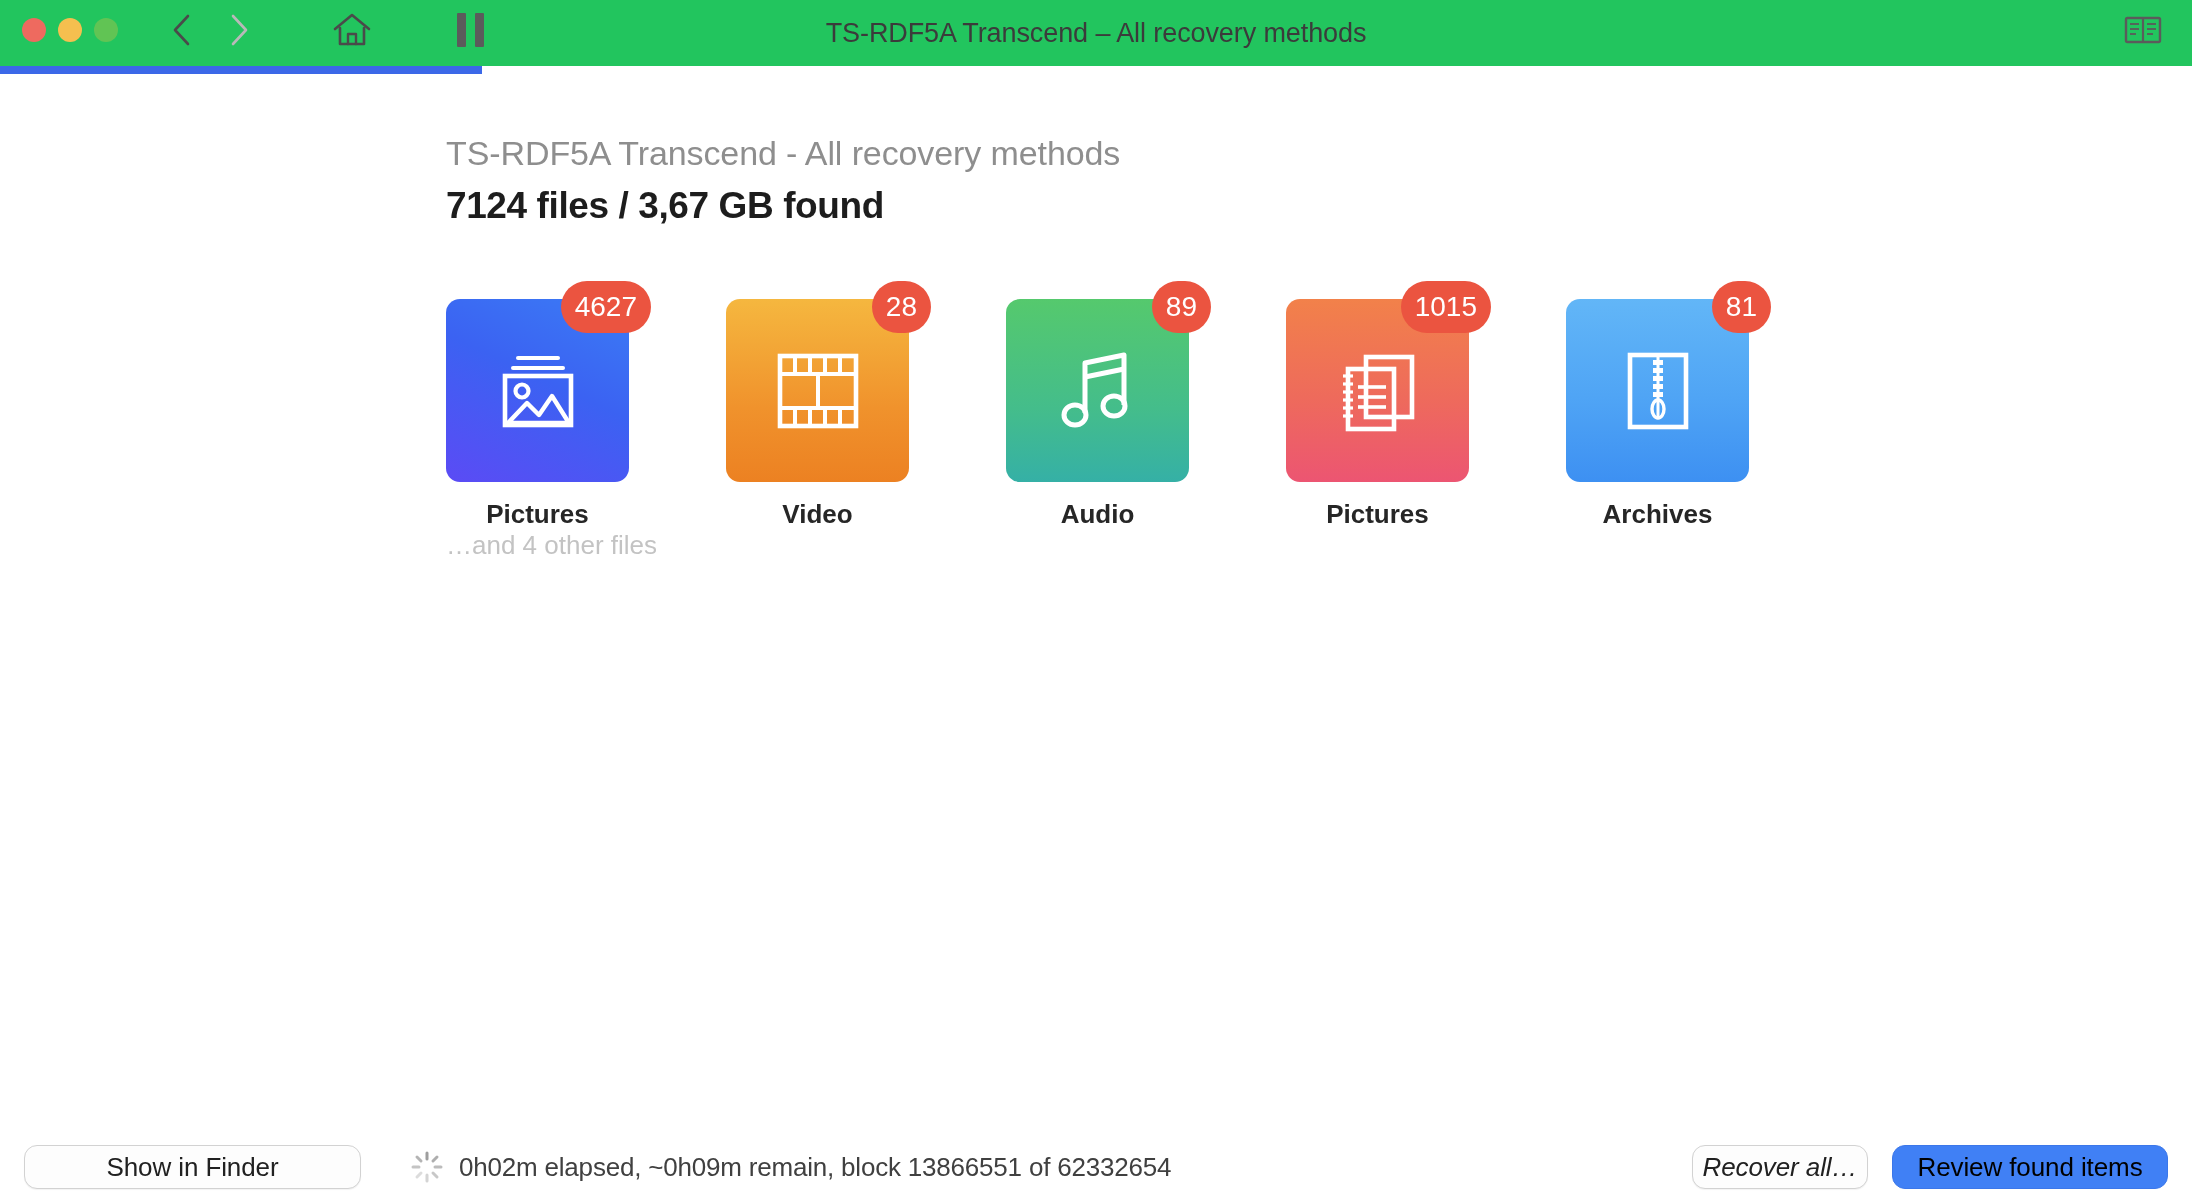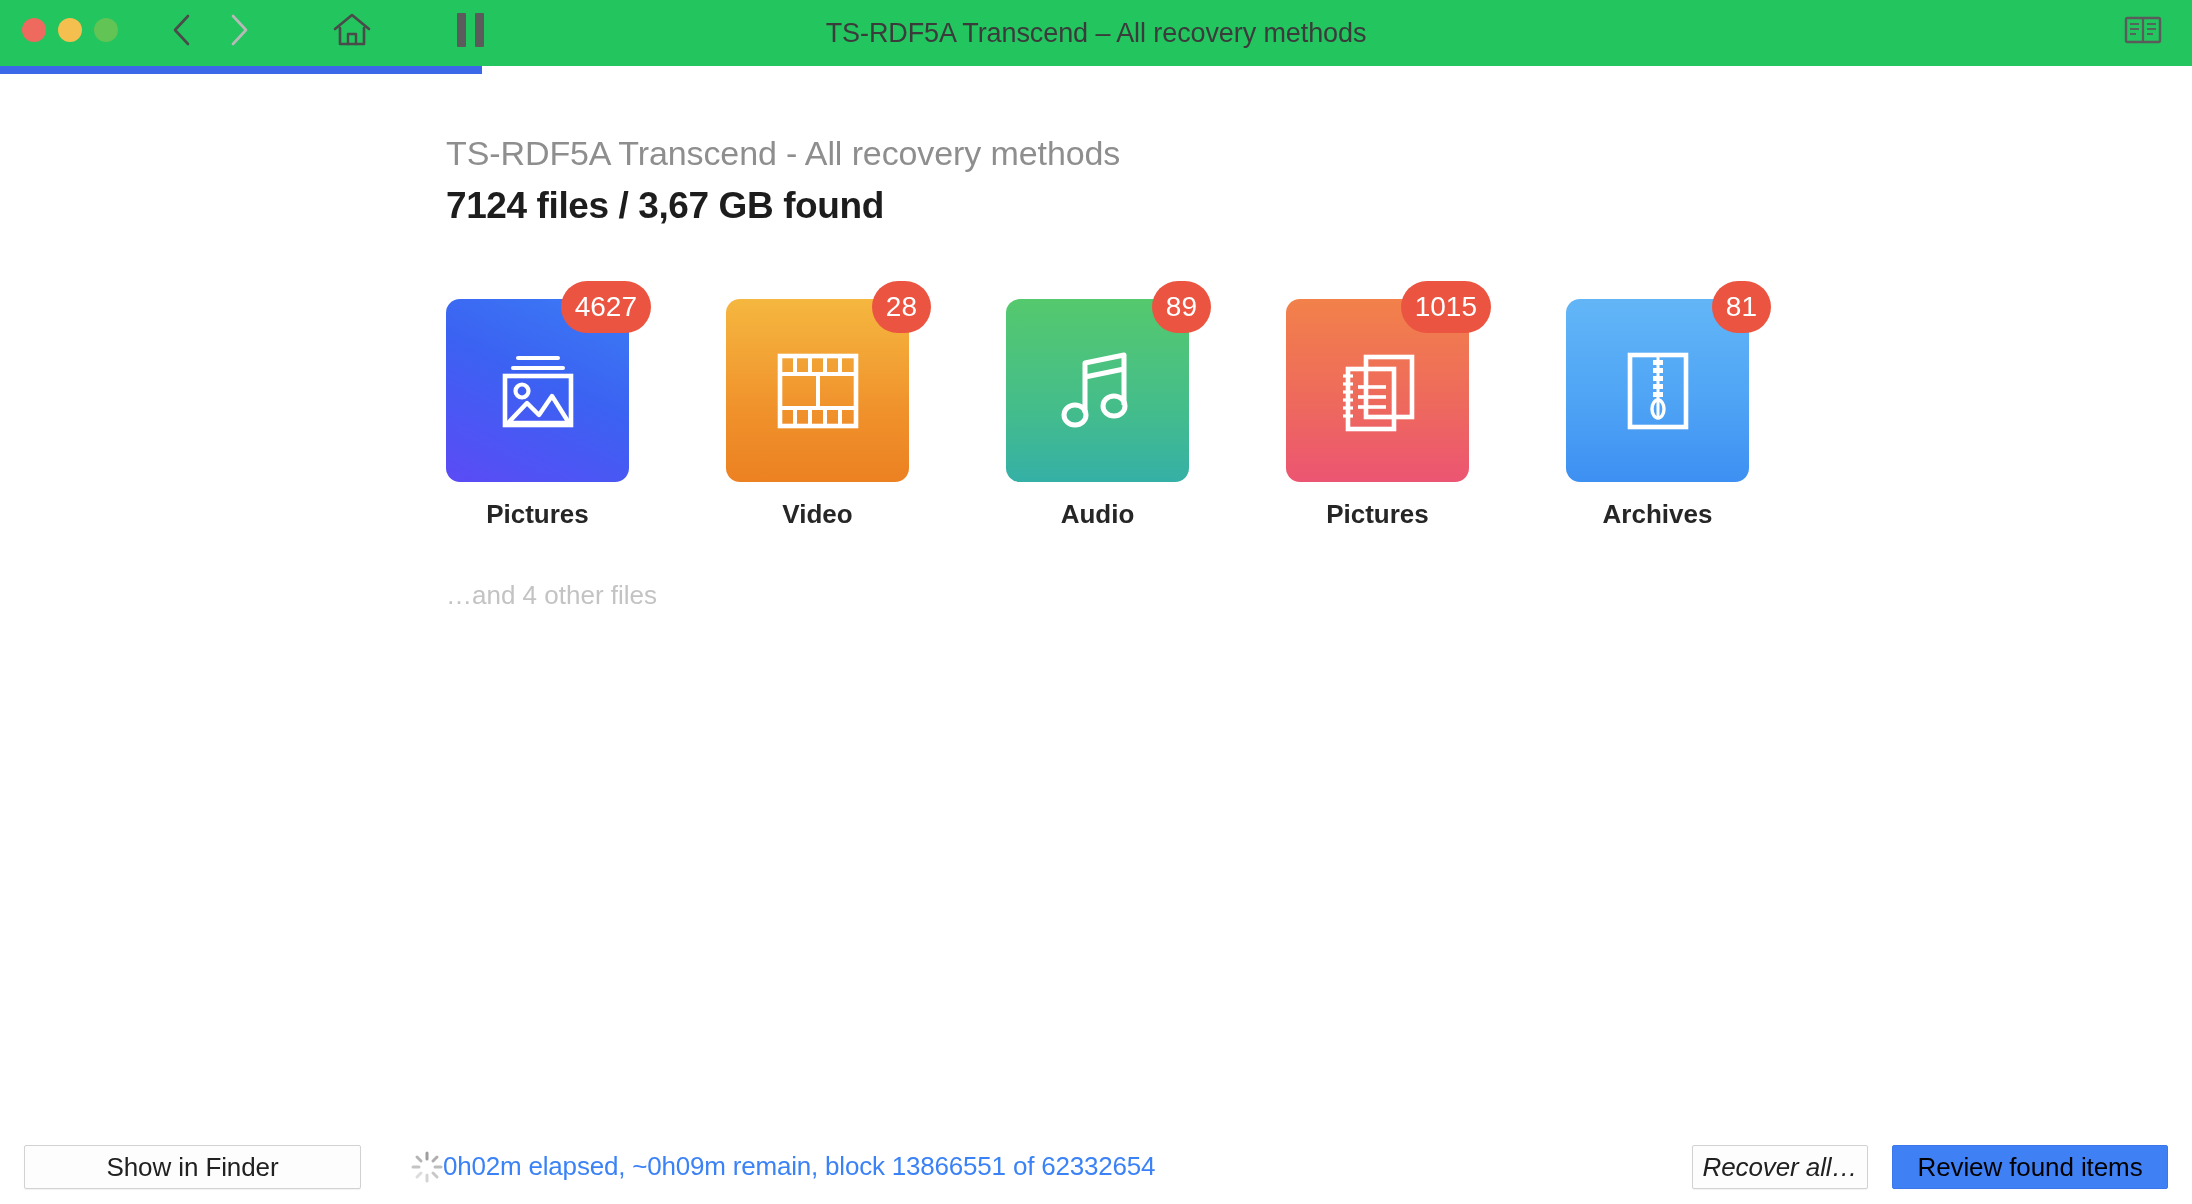--- a/index.html
+++ b/index.html
@@ -71,40 +71,40 @@
     position:absolute; top:-18px; right:-22px;
     min-width:52px; height:52px; padding:0 14px;
     border-radius:26px; background:#eb5440;
     color:#ffffff; font-size:28px;
     display:flex; align-items:center; justify-content:center;
     line-height:1;
   }
   .tile-icon { width:100px; height:100px; display:flex; align-items:center; justify-content:center; }
   .tile-label { margin-top:17px; width:183px; text-align:center; font-size:26px; color:#262626;font-weight:bold; }
 
-  .other-files { margin-top:50px; font-size:26px; color:#c3c3c3; padding-left:-0px; }
+  .other-files { font-size:26px; color:#c3c3c3; padding-left:-0px; }
 
   
   .footer {
     flex:0 0 74px; position:relative; background:#ffffff;
     display:flex; align-items:center; padding:0 24px;
   }
   .btn {
-    font-size:26px; border-radius:2px; display:flex; align-items:center; justify-content:center;
+    font-size:26px; border-radius:13px; display:flex; align-items:center; justify-content:center;
     height:44px; cursor:default; letter-spacing:-0.1px;
   }
   .btn-plain {
     background:#fdfdfd; border:1px solid #d2d2d2; color:#212121;
     box-shadow:0 1px 1px rgba(0,0,0,0.05);
   }
   .btn-primary { background:#4080f5; border:1px solid #3b77ea; color:#000000; }
   .show-finder { width:337px; }
   .status {
-    display:flex; align-items:flex-start; 
-    margin-left:50px; font-size:26px; color:#3b82f6; letter-spacing:-0.2px;
+    display:flex; align-items:center; gap:16px;
+    margin-left:50px; font-size:26px; color:#404040; letter-spacing:-0.2px;
   }
   .footer-right { margin-left:auto; display:flex; align-items:center; gap:24px; }
   .recover-all { width:176px;font-style:italic; }
   .review-found { width:276px; }
   .spinner { width:32px; height:32px; display:block; }
 </style>
 </head>
 <body>
 
 <div class="window">

